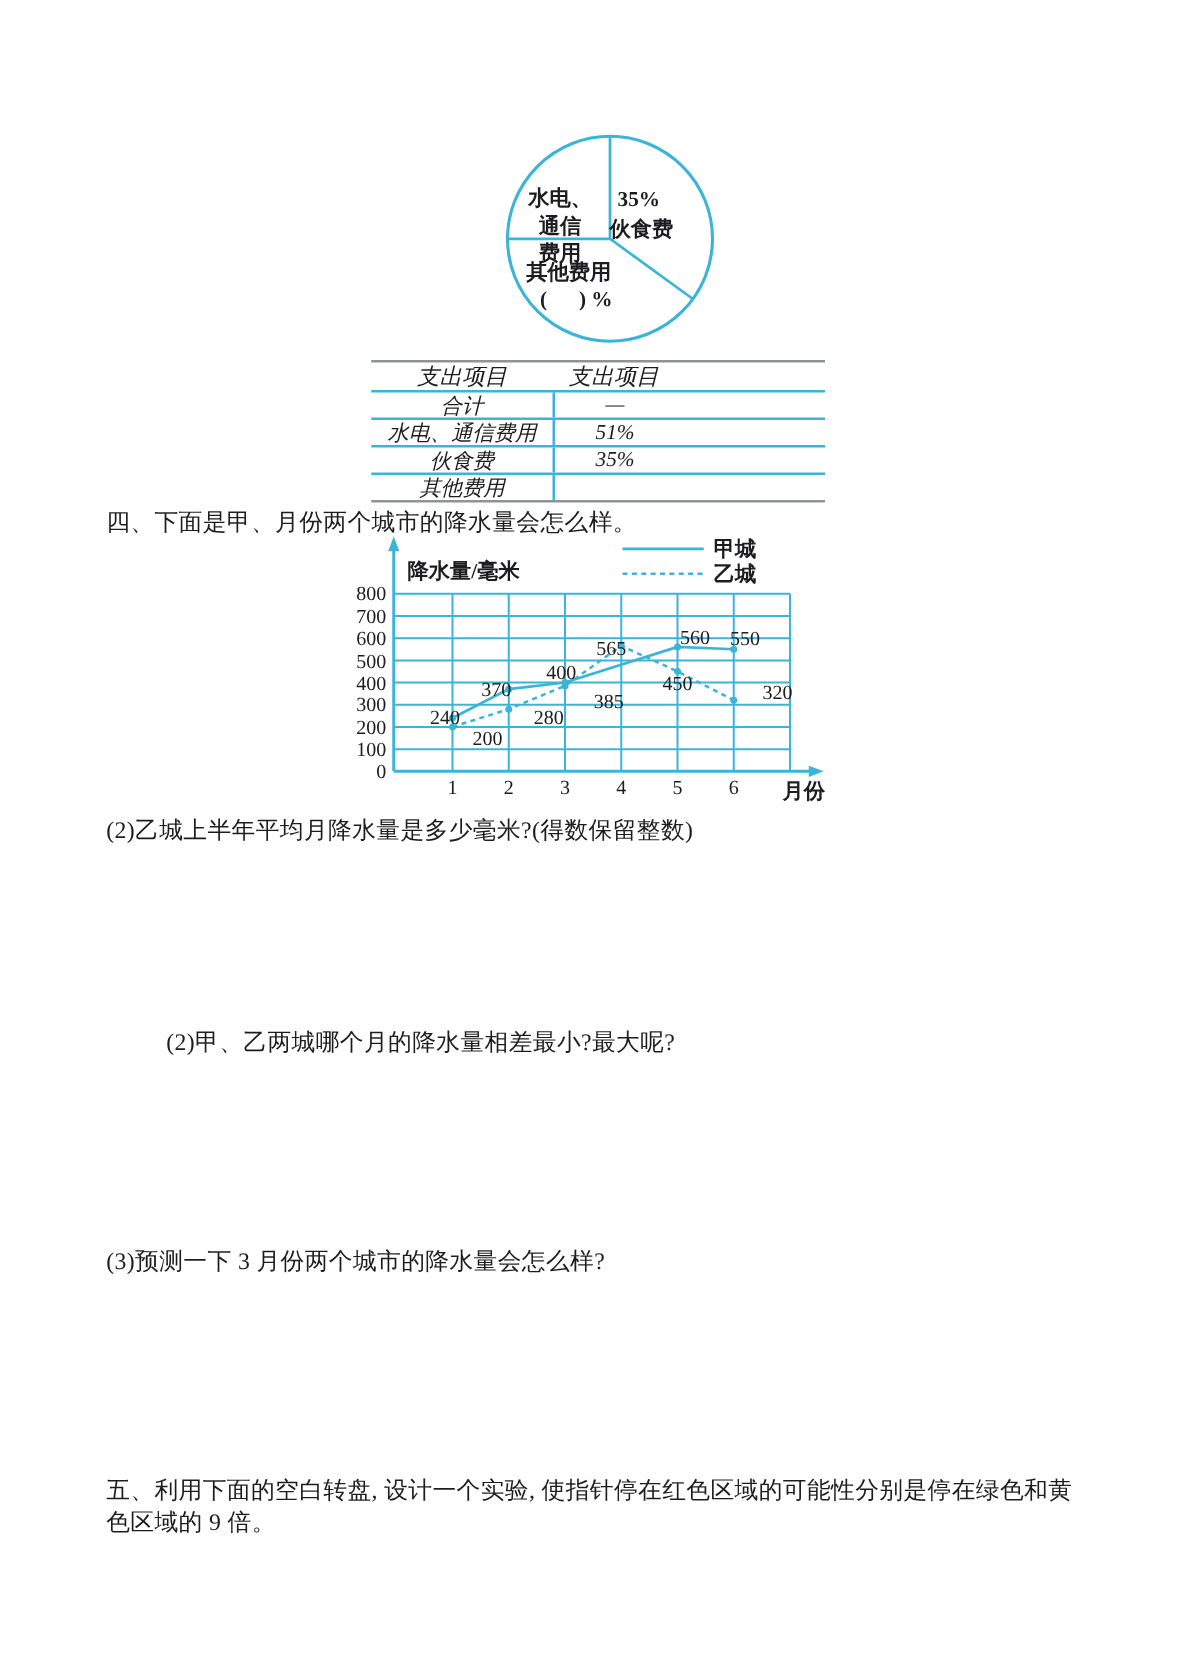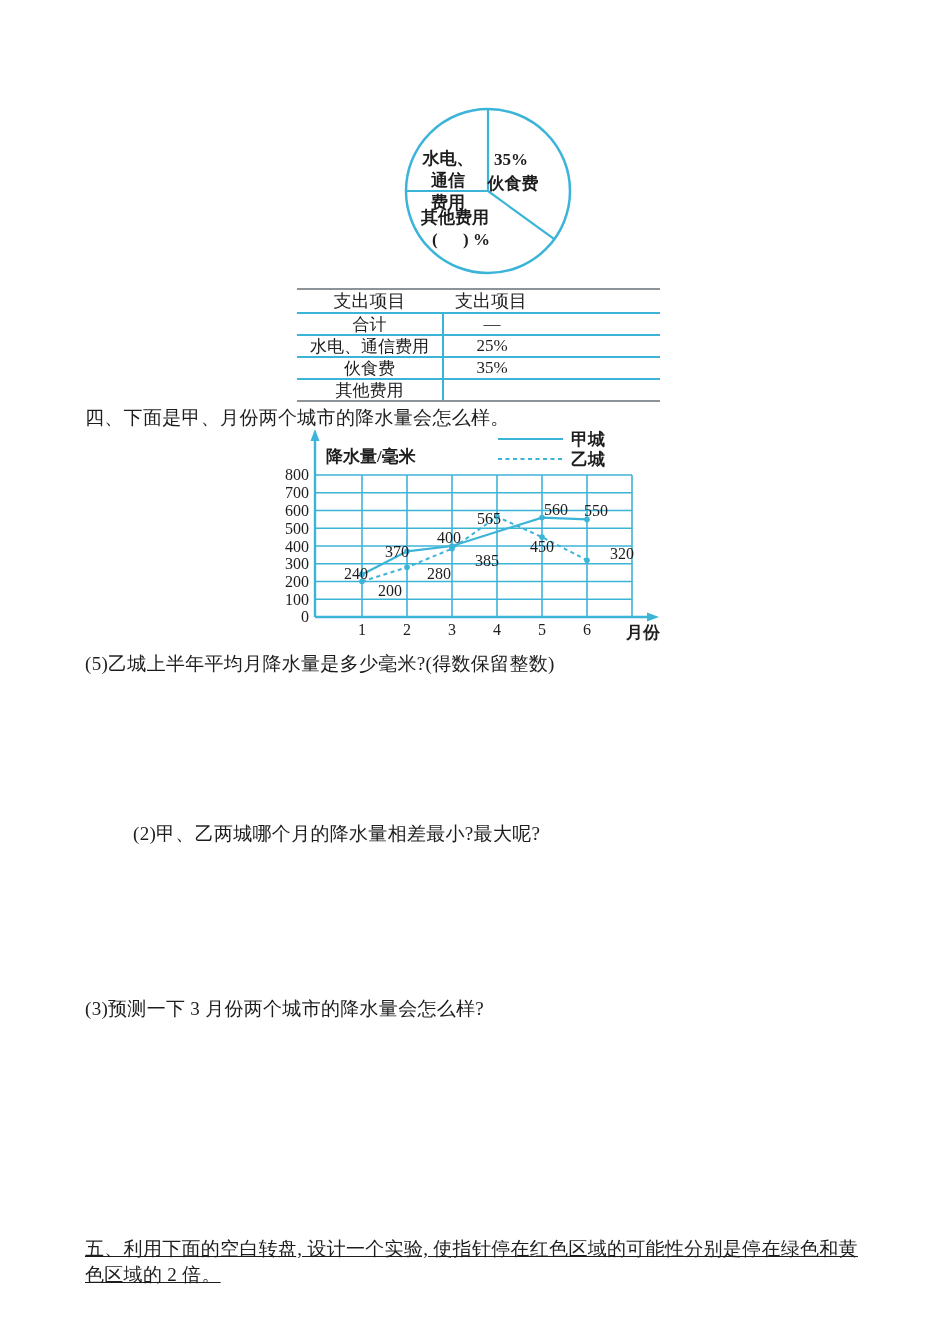--- a/index.html
+++ b/index.html
@@ -18,21 +18,21 @@
   .abs{position:absolute;}
   .bodytext{font-size:19px;letter-spacing:0.3px;white-space:nowrap;}
 
   
   .xtable{
     position:absolute;left:297px;top:288px;width:363px;
     border-top:2px solid var(--table_border);
     border-bottom:2px solid var(--table_border);
     font-size:17px;
   }
-  .trow{display:flex;height:22px;}
+  .trow{display:flex;height:22px;font-style:italic;}
   .trow:not(:first-child){border-top:2px solid var(--accent);}
   .thead{height:22px;font-size:18px;}
   .tc{display:flex;align-items:center;justify-content:center;overflow:hidden;}
   .c1{width:145px;}.c2{width:98px;}.c3{width:120px;margin-top:40px;}
   .trow:not(.thead) .c2,
   .trow:not(.thead) .c3{border-left:2px solid var(--accent);}
 
   
   svg text{fill:var(--ink);font-family:"Liberation Serif","DejaVu Serif",serif;}
   .grid line{stroke:var(--accent);stroke-width:1.6;}
@@ -74,21 +74,21 @@
     <div class="tc c2">支出项目</div>
     <div class="tc c3">支出金额/元</div>
   </div>
   <div class="trow">
     <div class="tc c1">合计</div>
     <div class="tc c2">—</div>
     <div class="tc c3">2100</div>
   </div>
   <div class="trow">
     <div class="tc c1">水电、通信费用</div>
-    <div class="tc c2">25%</div>
+    <div class="tc c2">51%</div>
     <div class="tc c3"></div>
   </div>
   <div class="trow">
     <div class="tc c1">伙食费</div>
     <div class="tc c2">35%</div>
     <div class="tc c3"></div>
   </div>
   <div class="trow">
     <div class="tc c1">其他费用</div>
     <div class="tc c2"></div>
@@ -183,20 +183,20 @@
     <text class="num" text-anchor="middle" x="326" y="91">550</text>
     <text class="num" text-anchor="middle" x="120" y="171">200</text>
     <text class="num" text-anchor="middle" x="169" y="154">280</text>
     <text class="num" text-anchor="middle" x="217" y="141">385</text>
     <text class="num" text-anchor="middle" x="219" y="99">565</text>
     <text class="num" text-anchor="middle" x="272" y="127">450</text>
     <text class="num" text-anchor="middle" x="352" y="134">320</text>
   </g>
 </svg>
 
-<div class="abs bodytext" style="left:85px;top:651px;">(5)乙城上半年平均月降水量是多少毫米?(得数保留整数)</div>
+<div class="abs bodytext" style="left:85px;top:651px;">(2)乙城上半年平均月降水量是多少毫米?(得数保留整数)</div>
 <div class="abs bodytext" style="left:85px;top:821px;margin-left:48px;">(2)甲、乙两城哪个月的降水量相差最小?最大呢?</div>
 <div class="abs bodytext" style="left:85px;top:996px;">(3)预测一下 3 月份两个城市的降水量会怎么样?</div>
 
-<div class="abs" style="left:85px;top:1236px;line-height:26px;text-decoration:underline;">
+<div class="abs" style="left:85px;top:1180px;line-height:26px;">
   <div class="bodytext">五、利用下面的空白转盘, 设计一个实验, 使指针停在红色区域的可能性分别是停在绿色和黄</div>
-  <div class="bodytext">色区域的 2 倍。</div>
+  <div class="bodytext">色区域的 9 倍。</div>
 </div>
 
 </body></html>

